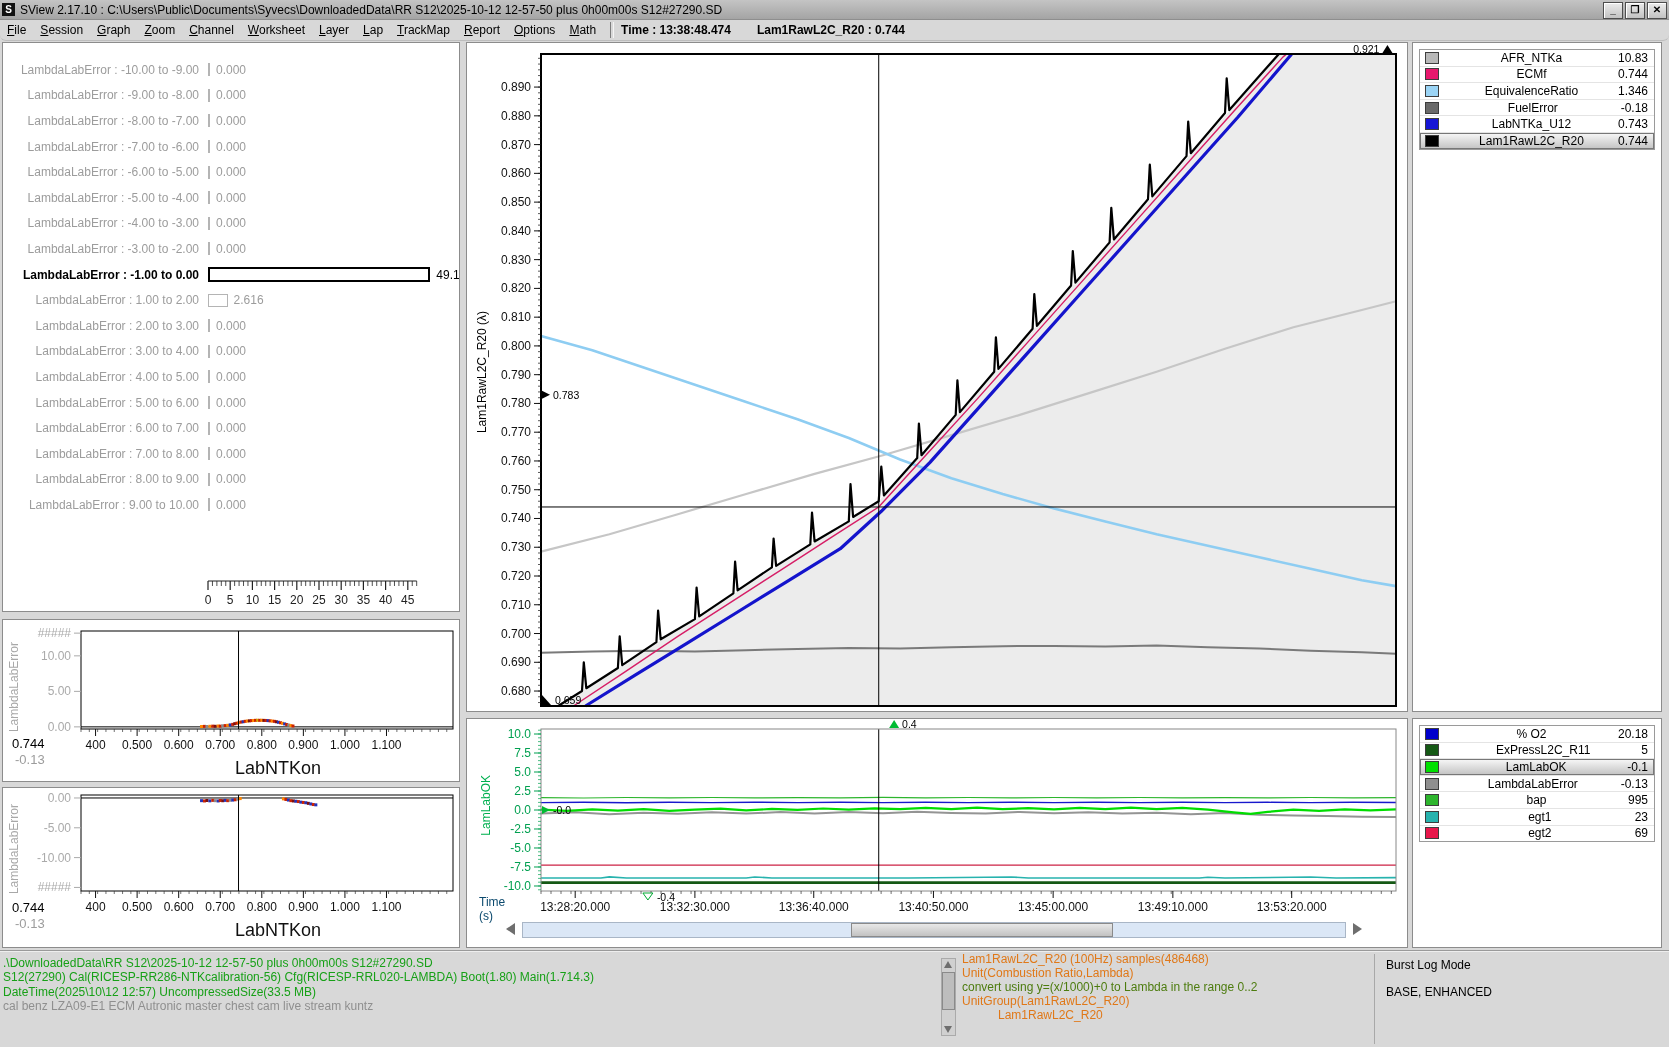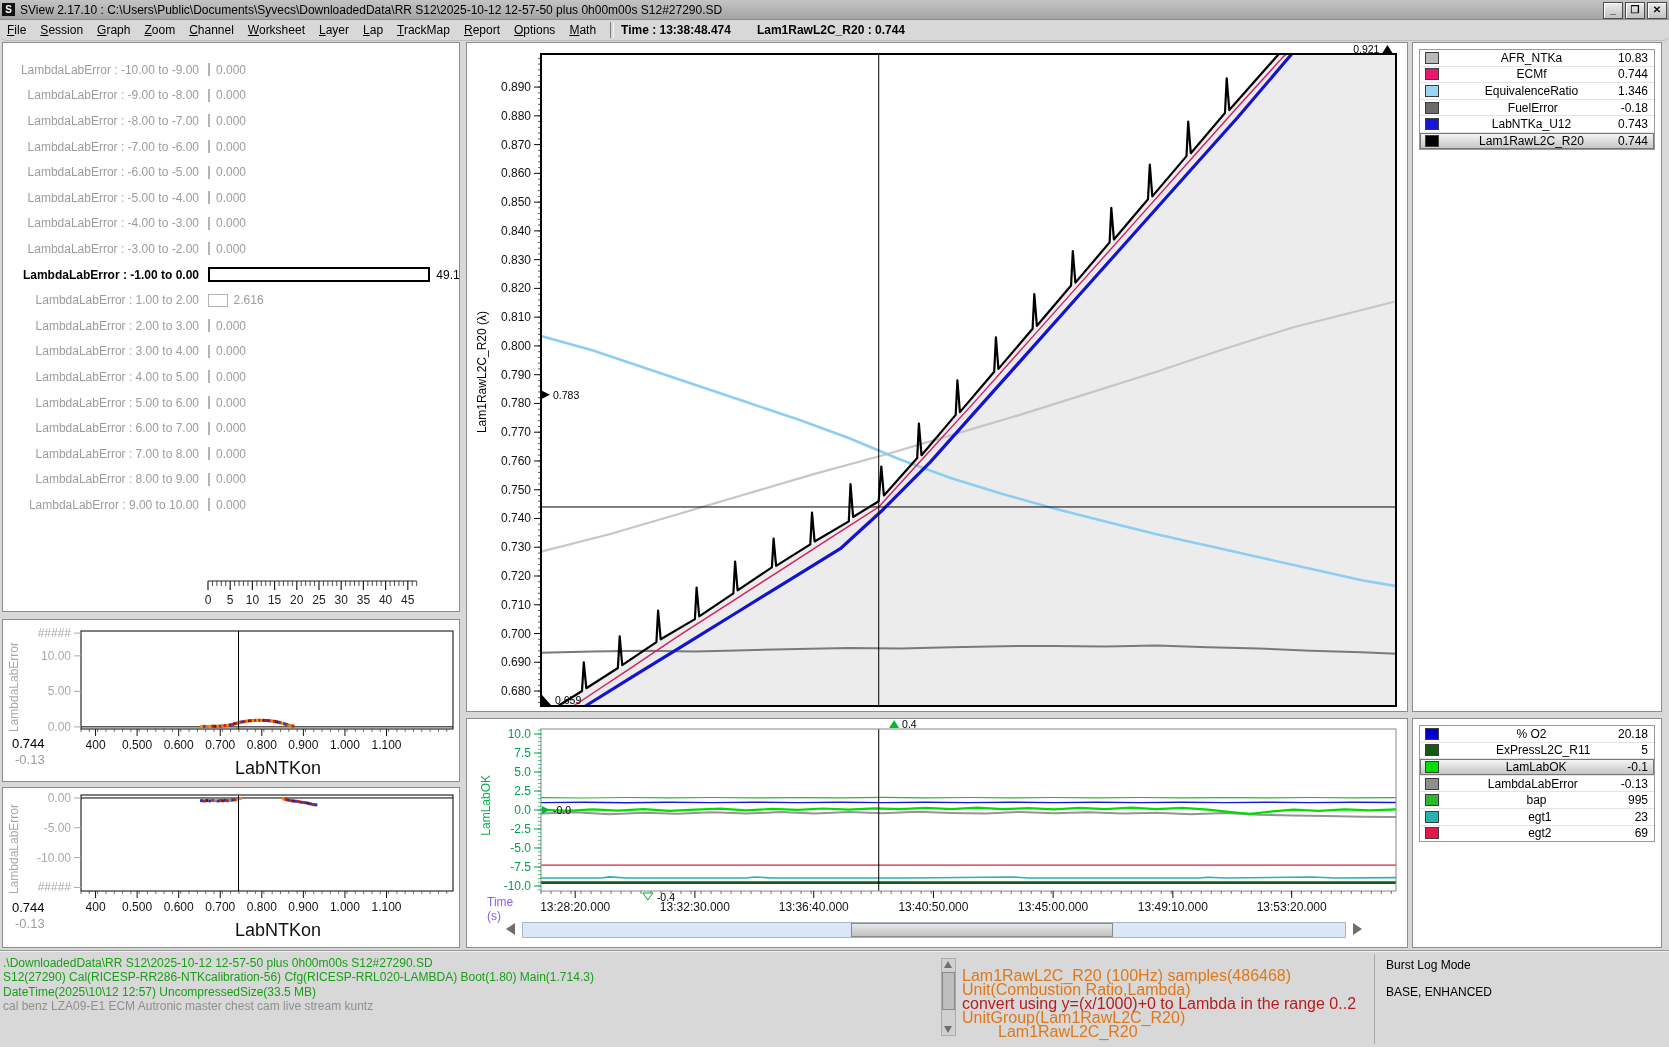--- a/index.html
+++ b/index.html
@@ -50,21 +50,21 @@
   .hist-row.sel .hist-bar{border:2px solid #000;}
   .hist-row.sel .hist-val{color:#000;}
   #hist-axis{position:absolute;left:0;top:534px;width:456px;height:34px;}
 
   
   .chart-svg{position:absolute;left:0;top:0;}
   .vlabel{position:absolute;writing-mode:vertical-rl;transform:rotate(180deg);font-size:12px;white-space:nowrap;}
   .xlab{position:absolute;font-size:18px;color:#111;}
   .cval{position:absolute;font-size:13px;}
   .cval.gray{color:#9c9c9c;}
-  .time-axis-label{position:absolute;left:20px;top:176px;font-size:12px;line-height:14px;color:#8b5cf6;}
+  .time-axis-label{position:absolute;left:12px;top:176px;font-size:12px;line-height:14px;color:#0c4a6e;}
 
   
   .chan-list{position:absolute;left:6px;top:6px;right:6px;border:1px solid #9a9a9a;background:#fff;}
   .chan-row{display:flex;align-items:center;height:15.6px;border-bottom:1px solid #e4e4e4;background:#fff;font-size:12px;}
   .chan-row:last-child{border-bottom:none;}
   .chan-row.selected{background:linear-gradient(#f8f8f8,#c2c2c2);box-shadow:inset 0 0 0 1px #777;}
   .chan-swatch{width:12px;height:10px;border:1px solid #3d3d3d;margin:0 6px 0 5px;flex:0 0 auto;}
   .chan-name{flex:1;white-space:nowrap;text-align:center;}
   .chan-val{padding-right:6px;white-space:nowrap;}
 
@@ -72,21 +72,21 @@
   .hscroll{position:absolute;left:39px;top:203px;width:856px;height:15px;}
   .hs-arrow{position:absolute;top:1px;width:0;height:0;border-style:solid;}
   .hs-left{left:0;border-width:6px 9px 6px 0;border-color:transparent #6e6e6e transparent transparent;}
   .hs-right{right:0;border-width:6px 0 6px 9px;border-color:transparent transparent transparent #6e6e6e;}
   .hs-track{position:absolute;left:16px;right:16px;top:0;height:14px;background:#dbe7f6;border:1px solid #a9b6c6;}
   .hs-thumb{position:absolute;left:328px;width:260px;top:0;height:12px;background:linear-gradient(#e8e8e8,#c2c2c2);border:1px solid #8a8a8a;}
 
   
   .footer{position:absolute;left:0;top:950px;width:100%;height:97px;background:#d8d8d8;border-top:2px groove #eee;}
   .f-left{position:absolute;left:3px;top:4px;line-height:14.4px;font-size:12px;white-space:pre;}
-  .f-center{position:absolute;left:962px;top:17px;line-height:14px;font-size:16px;}
+  .f-center{position:absolute;left:962px;top:0;line-height:14px;font-size:12px;}
   .f-center .ind{padding-left:36px;}
   .f-vscroll{position:absolute;left:941px;top:6px;width:13px;height:76px;background:#d0d0d0;border:1px solid #aaa;}
   .fv-arrow{position:absolute;left:2px;width:0;height:0;border-style:solid;}
   .fv-up{top:2px;border-width:0 4.5px 7px 4.5px;border-color:transparent transparent #6e6e6e transparent;}
   .fv-down{bottom:2px;border-width:7px 4.5px 0 4.5px;border-color:#6e6e6e transparent transparent transparent;}
   .fv-thumb{position:absolute;left:0;top:13px;width:11px;height:36px;background:#bdbdbd;border:1px solid #8a8a8a;}
   .f-div{position:absolute;left:1374px;top:2px;height:90px;border-left:1px solid #a8a8a8;}
   .f-right{position:absolute;left:1386px;top:6px;font-size:12px;}
   .f-right div{margin-bottom:13px;}
 </style>
@@ -999,21 +999,21 @@
 <div class="footer">
   <div class="f-left" id="footer-left"><div style="color: rgb(23, 160, 23);">.\DownloadedData\RR S12\2025-10-12 12-57-50 plus 0h00m00s S12#27290.SD</div><div style="color: rgb(23, 160, 23);">S12(27290) Cal(RICESP-RR286-NTKcalibration-56) Cfg(RICESP-RRL020-LAMBDA) Boot(1.80) Main(1.714.3)</div><div style="color: rgb(23, 160, 23);">DateTime(2025\10\12 12:57) UncompressedSize(33.5 MB)</div><div style="color: rgb(143, 143, 143);">cal benz LZA09-E1 ECM Autronic master chest cam live stream kuntz</div></div>
   <div class="f-vscroll">
     <div class="fv-arrow fv-up"></div>
     <div class="fv-thumb"></div>
     <div class="fv-arrow fv-down"></div>
   </div>
   <div class="f-center" id="footer-center">
       <div style="color: rgb(224, 120, 24);">Lam1RawL2C_R20 (100Hz) samples(486468)</div>
       <div style="color: rgb(224, 120, 24);">Unit(Combustion Ratio,Lambda)</div>
-      <div style="color: #b91c1c;">convert using y=(x/1000)+0 to Lambda in the range 0..2</div>
+      <div style="color: #4d7c0f;">convert using y=(x/1000)+0 to Lambda in the range 0..2</div>
       <div style="color: rgb(224, 120, 24);">UnitGroup(Lam1RawL2C_R20)</div>
       <div class="ind" style="color: rgb(224, 120, 24);">Lam1RawL2C_R20</div>
     </div>
   <div class="f-div"></div>
   <div class="f-right">
     <div>Burst Log Mode</div>
     <div>BASE, ENHANCED</div>
   </div>
 </div>
 

